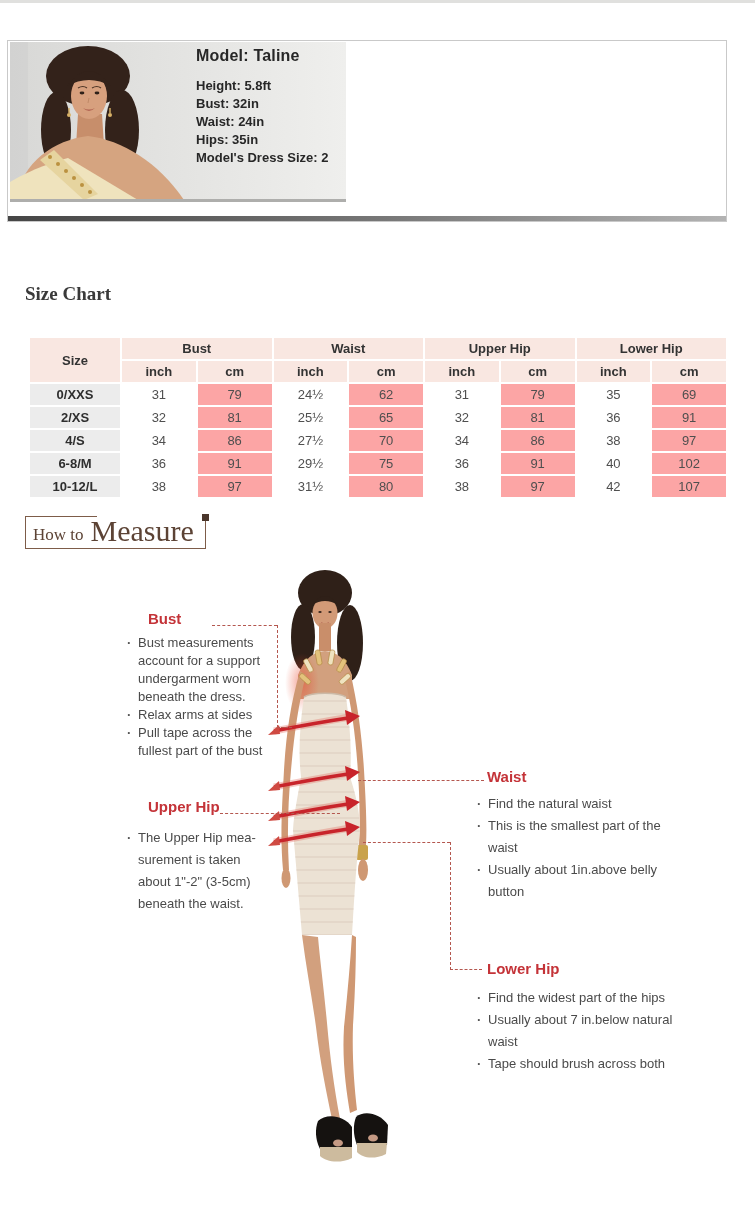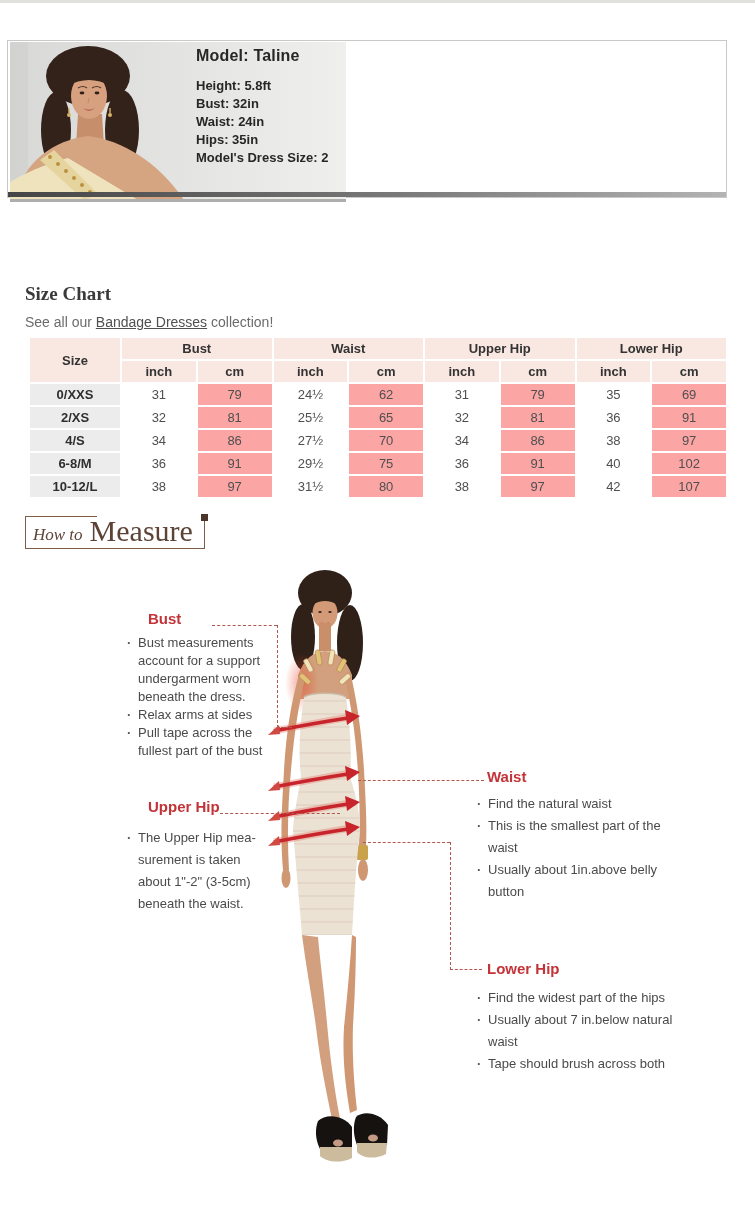--- a/index.html
+++ b/index.html
@@ -5,21 +5,21 @@
   * { margin:0; padding:0; box-sizing:border-box; }
   html,body { background:#fff; }
   body { font-family:"Liberation Sans", sans-serif; }
   #page { position:relative; width:755px; height:1206px; background:#fff; overflow:hidden; }
   .abs { position:absolute; }
 
   
   #top-rule { left:0; top:0; width:755px; height:3px; background:#e0e0de; }
 
   
-  #model-box { left:7px; top:40px; width:720px; height:158px; background:#fff; border:1px solid #c9c9c9; }
+  #model-box { left:7px; top:40px; width:720px; height:182px; background:#fff; border:1px solid #c9c9c9; }
   #model-photo-wrap { position:absolute; left:2px; top:1px; width:336px; height:158px; }
   #photo-edge { position:absolute; left:2px; top:158px; width:336px; height:3px; background:#aeaeac; }
   #model-info { position:absolute; left:188px; top:6px; width:170px; color:#272727; }
   #model-info .title { font-size:16px; font-weight:bold; margin-bottom:12px; letter-spacing:.2px; }
   #model-info .stat { font-size:13px; font-weight:bold; line-height:18px; }
   #model-note { position:absolute; left:3px; top:161px; width:430px; color:#303030;
                 font-size:13px; font-weight:bold; line-height:17px; }
   #box-bottom-bar { position:absolute; left:0; bottom:0; width:100%; height:5px;
                     background:linear-gradient(to right,#454545,#7a7a7a 55%,#b3b3b3); }
 
@@ -34,21 +34,21 @@
   #size-table td { height:21px; color:#4f4f4f; background:#fff; }
   #size-table td.size { background:#ececec; color:#2e2e2e; font-weight:bold; }
   #size-table td.gray { background:#fca5a5; }
 
   
   #htm-heading { left:25px; top:516px; height:33px; padding:0 9px 0 7px;
                  border:1px solid #7d5c49; border-top:none; color:#5c4335;
                  font-family:"Liberation Serif", serif; display:flex; align-items:flex-end; }
   #htm-heading .tick-line { position:absolute; left:-1px; top:0; width:72px; height:1px; background:#7d5c49; }
   #htm-heading .tick-square { position:absolute; right:-4px; top:-2px; width:7px; height:7px; background:#4a362b; }
-  #htm-heading .small { font-size:17px; line-height:1; padding-bottom:5px;font-style:italic; }
+  #htm-heading .small { font-size:17px; line-height:1; padding-bottom:5px; }
   #htm-heading .big { font-size:30px; line-height:1; padding:0 2px 2px 7px; }
 
   
   .m-label { position:absolute; color:#c43338; font-size:15px; font-weight:bold; white-space:nowrap; }
   .dash-h { position:absolute; height:0; border-top:1px dashed #b4574f; }
   .dash-v { position:absolute; width:0; border-left:1px dashed #b4574f; }
   .blk { position:absolute; color:#4a4a4a; font-size:13px; white-space:nowrap; }
   .blk .line { display:flex; }
   .blk .dot { width:11px; color:#555; font-weight:bold; flex:0 0 11px; }
   .blk .line.cont { padding-left:11px; }
@@ -109,23 +109,20 @@
       <div class="stat">Waist: 24in</div>
       <div class="stat">Hips: 35in</div>
       <div class="stat">Model's Dress Size: 2</div>
     </div>
 
     <div id="box-bottom-bar"></div>
   </div>
 
   <div id="size-chart-heading" class="abs">Size Chart</div>
 
-  <div id="collection-line" class="abs">
-    <span>See all our </span><a>Bandage Dresses</a><span> collection!</span>
-  </div>
 
   <table id="size-table" class="abs">
     <colgroup>
       <col style="width:90px">
         <col>
         <col>
         <col>
         <col>
         <col>
         <col>

